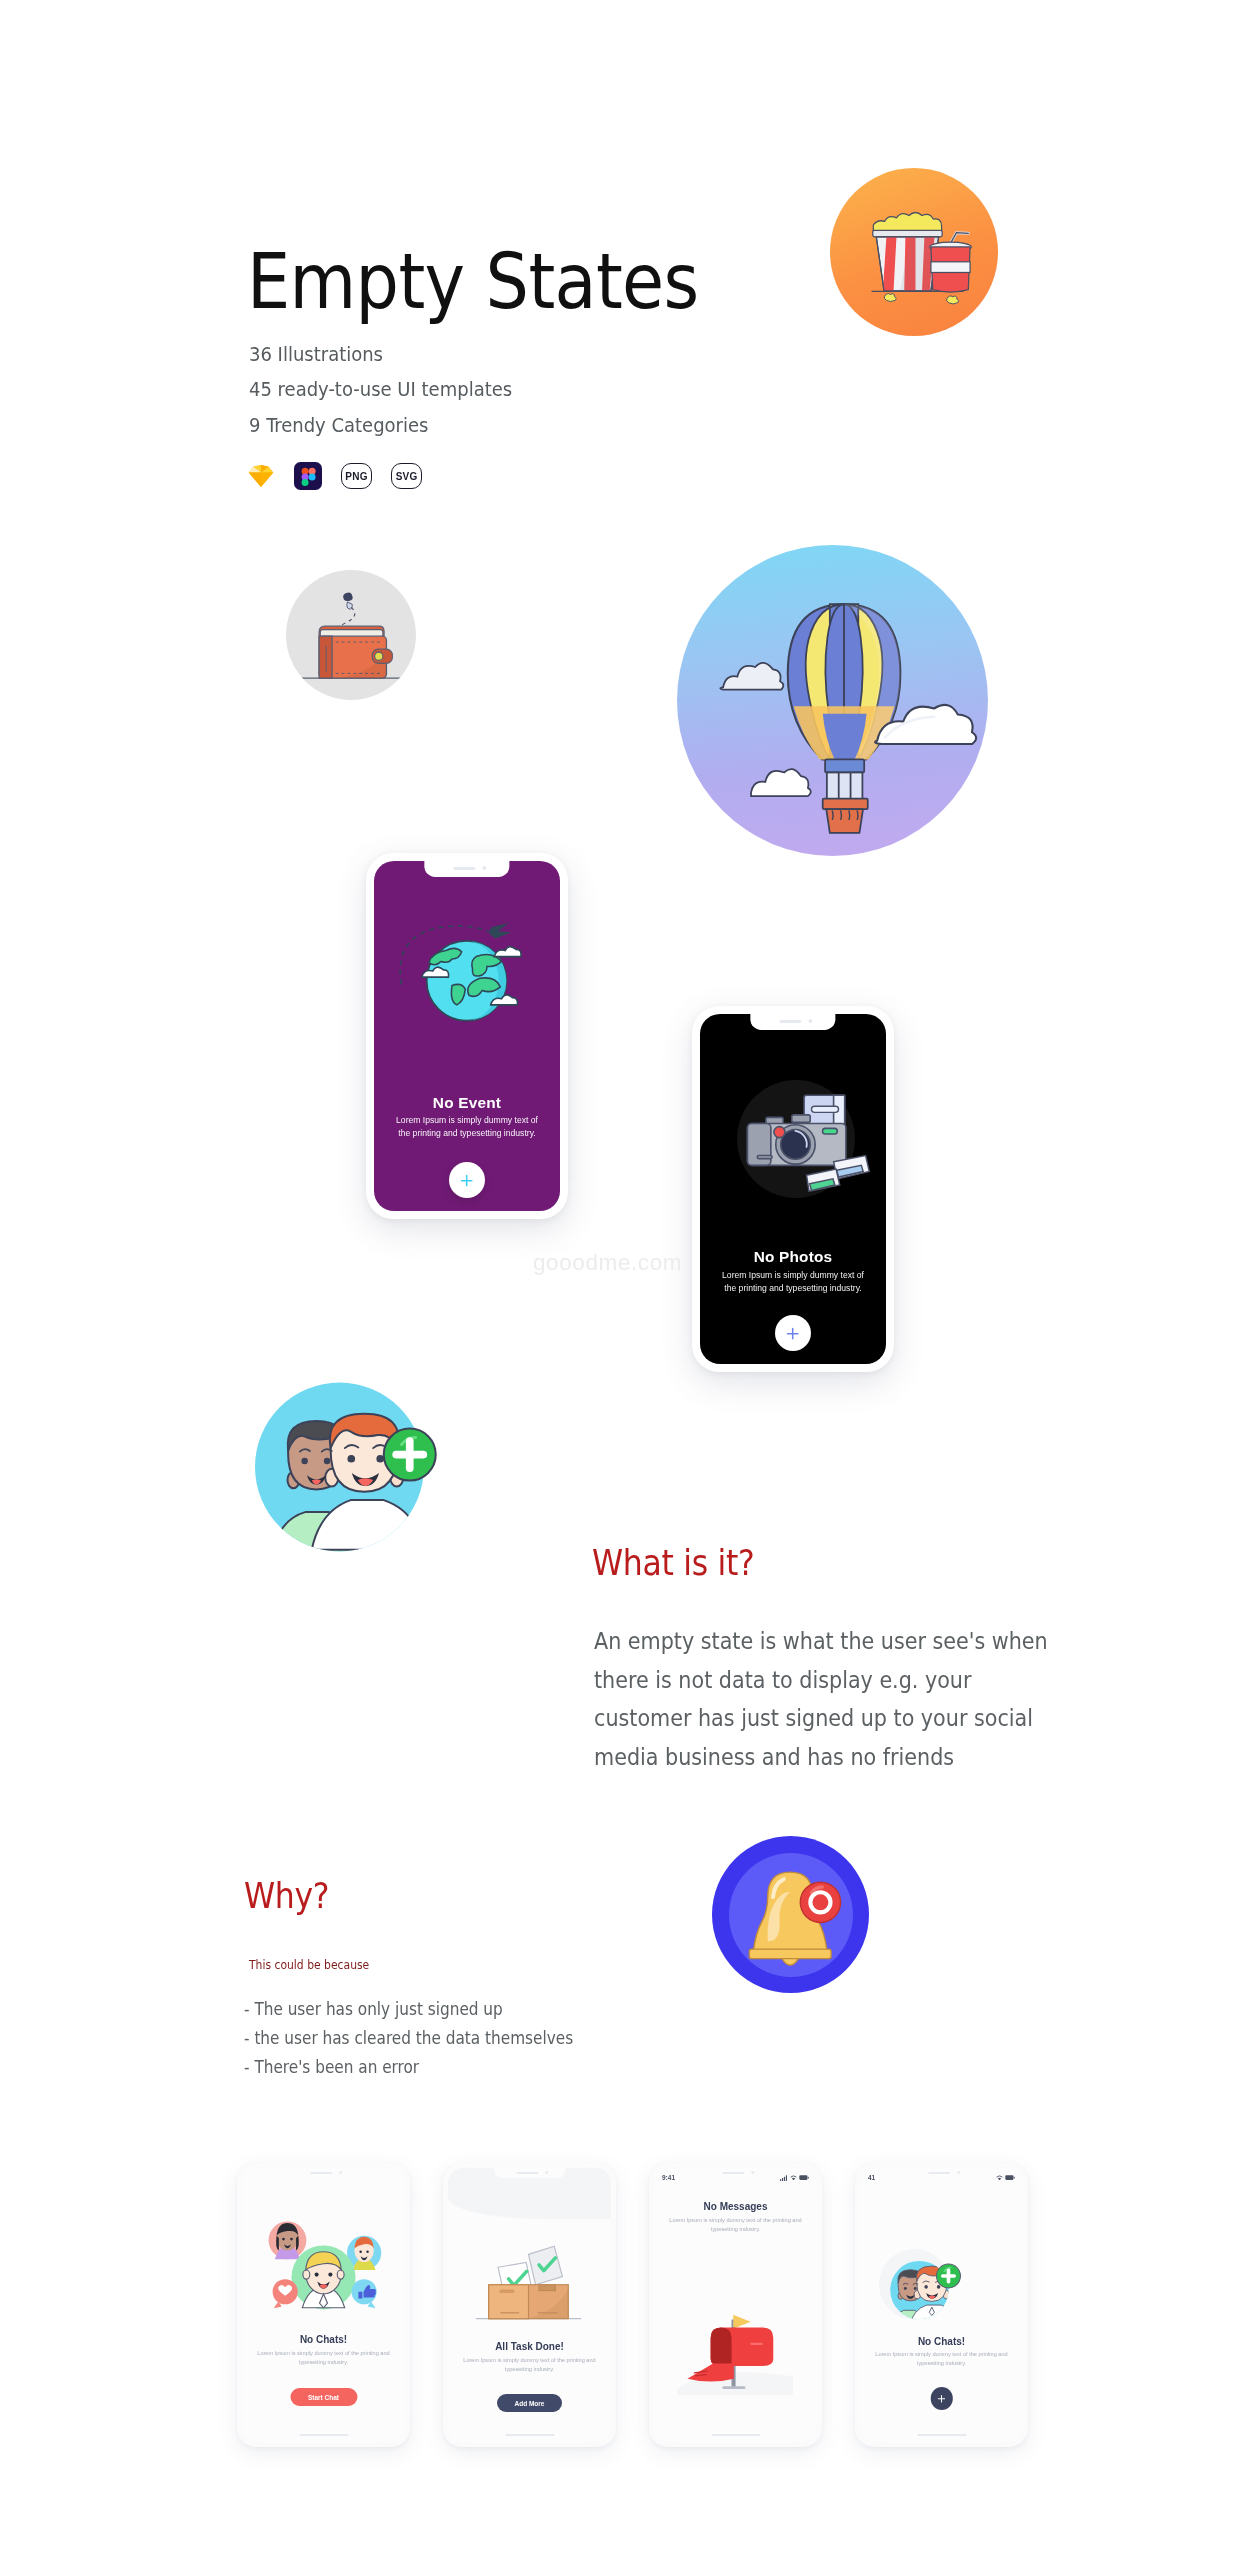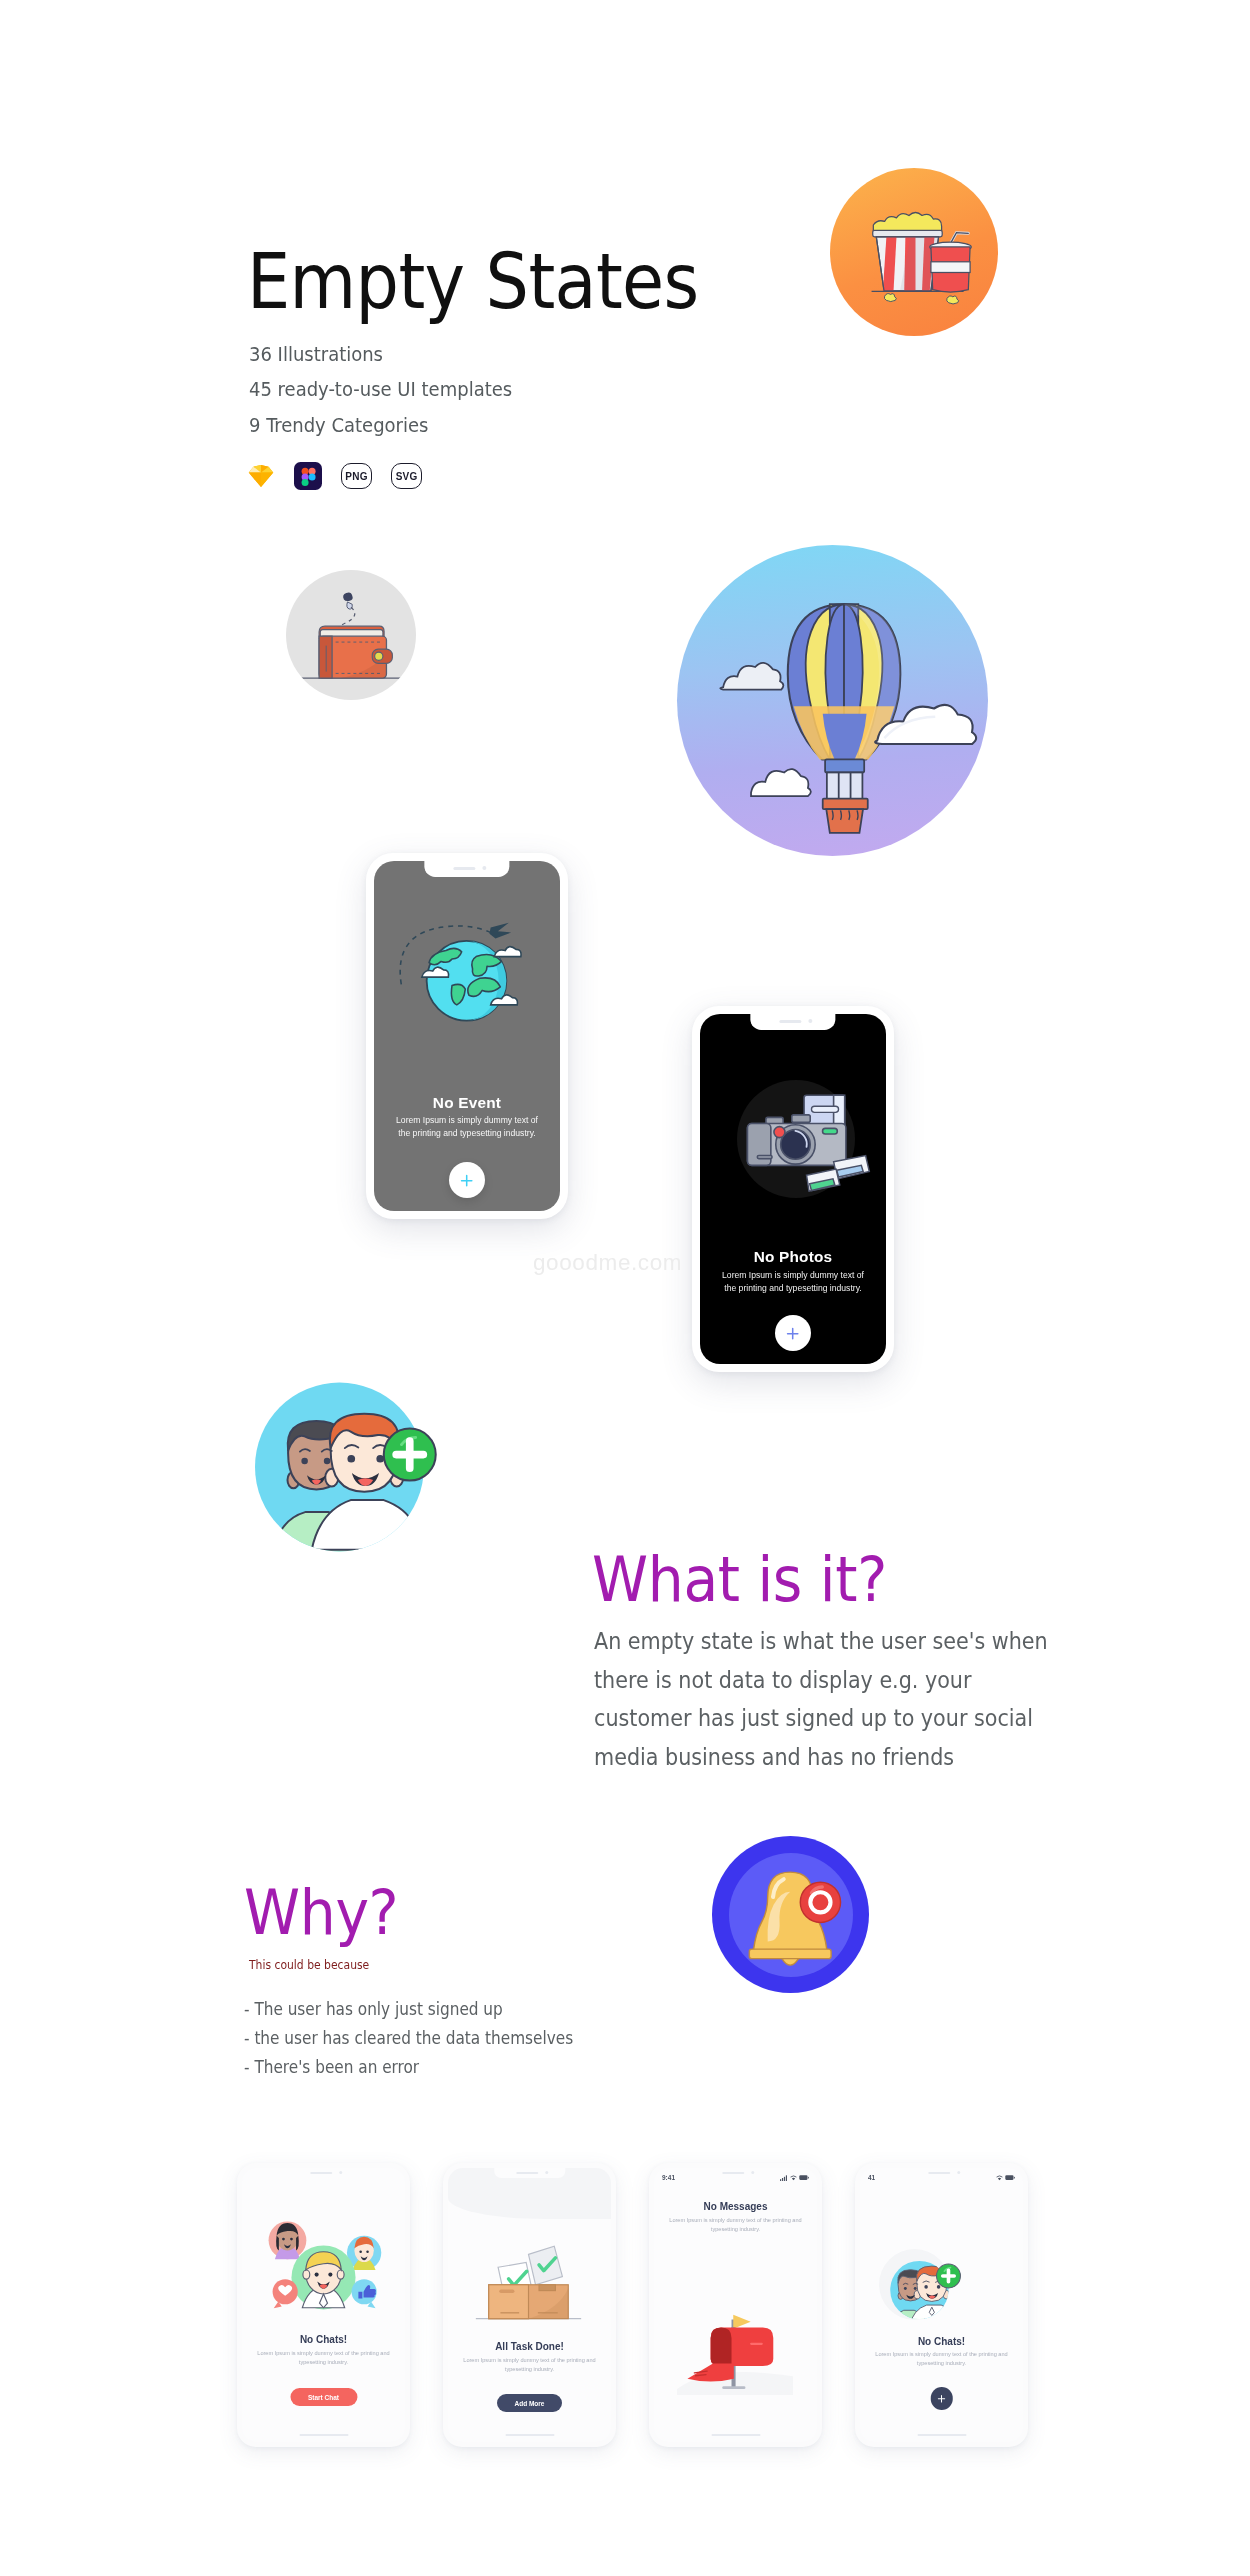--- a/index.html
+++ b/index.html
@@ -57,38 +57,38 @@
   .notch {
     position:absolute; left:50%; transform:translateX(-50%); top:0;
     width:46%; height:15.4px; background:#ffffff;
     border-bottom-left-radius:10.7px; border-bottom-right-radius:10.7px; z-index:6;
   }
   .notch .speaker { position:absolute; left:34%; top:5.3px; width:26%; height:3px;
     background:#e6e9ef; border-radius:1.8px; }
   .notch .cam { position:absolute; right:27%; top:4.7px; width:4.1px; height:4.1px;
     background:#e6e9ef; border-radius:50%; }
   .phone-event { left:366px; top:853px; width:202px; height:366px; }
-  .phone-event .phone-screen { background:#737373; }
+  .phone-event .phone-screen { background:#701a75; }
   .phone-photos { left:692px; top:1006px; width:202px; height:366px; }
   .phone-photos .phone-screen { background:#000000; }
   .es-title { position:absolute; left:0; right:0; text-align:center; color:#ffffff;
     font-size:15.4px; font-weight:700; font-family:"Liberation Sans",sans-serif; letter-spacing:0.2px; }
   .es-body { position:absolute; left:15.4px; right:15.4px; text-align:center; color:#ffffff;
     font-size:8.6px; line-height:1.5; font-family:"Liberation Sans",sans-serif; opacity:.95; }
   .fab {
     position:absolute; left:50%; transform:translateX(-50%);
     width:36px; height:36px; border-radius:50%; background:#ffffff;
     display:flex; align-items:center; justify-content:center;
     box-shadow:0 3.6px 9.5px rgba(0,0,0,.12);
   }
   .fab svg { width:15.4px; height:15.4px; }
 
   
   .sec-h {
-    position:absolute; font-size:63px; font-weight:400; color:#a21caf;
+    position:absolute; font-size:35px; font-weight:400; color:#b91c1c;
     font-family:"DejaVu Sans Condensed","Liberation Sans",sans-serif; letter-spacing:-0.3px;
   }
   .whatisit-h { left:592px; top:1543px; }
   .whatisit-p {
     position:absolute; left:594px; top:1622px; width:468px;
     font-size:23px; line-height:1.68; color:#5b6063;
     font-family:"DejaVu Sans Condensed","Liberation Sans",sans-serif;
   }
   .why-h { left:244px; top:1876px; }
   .why-sub {

